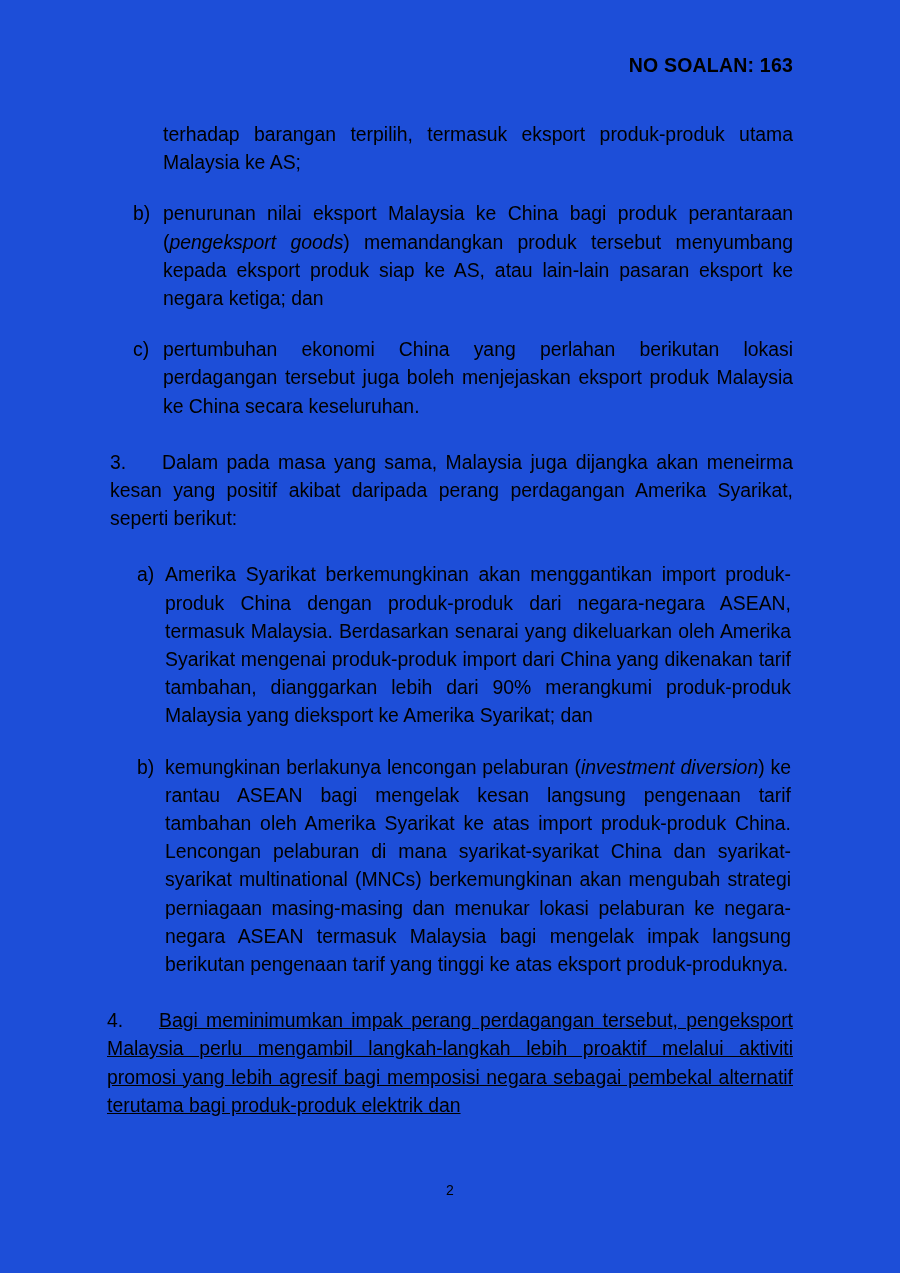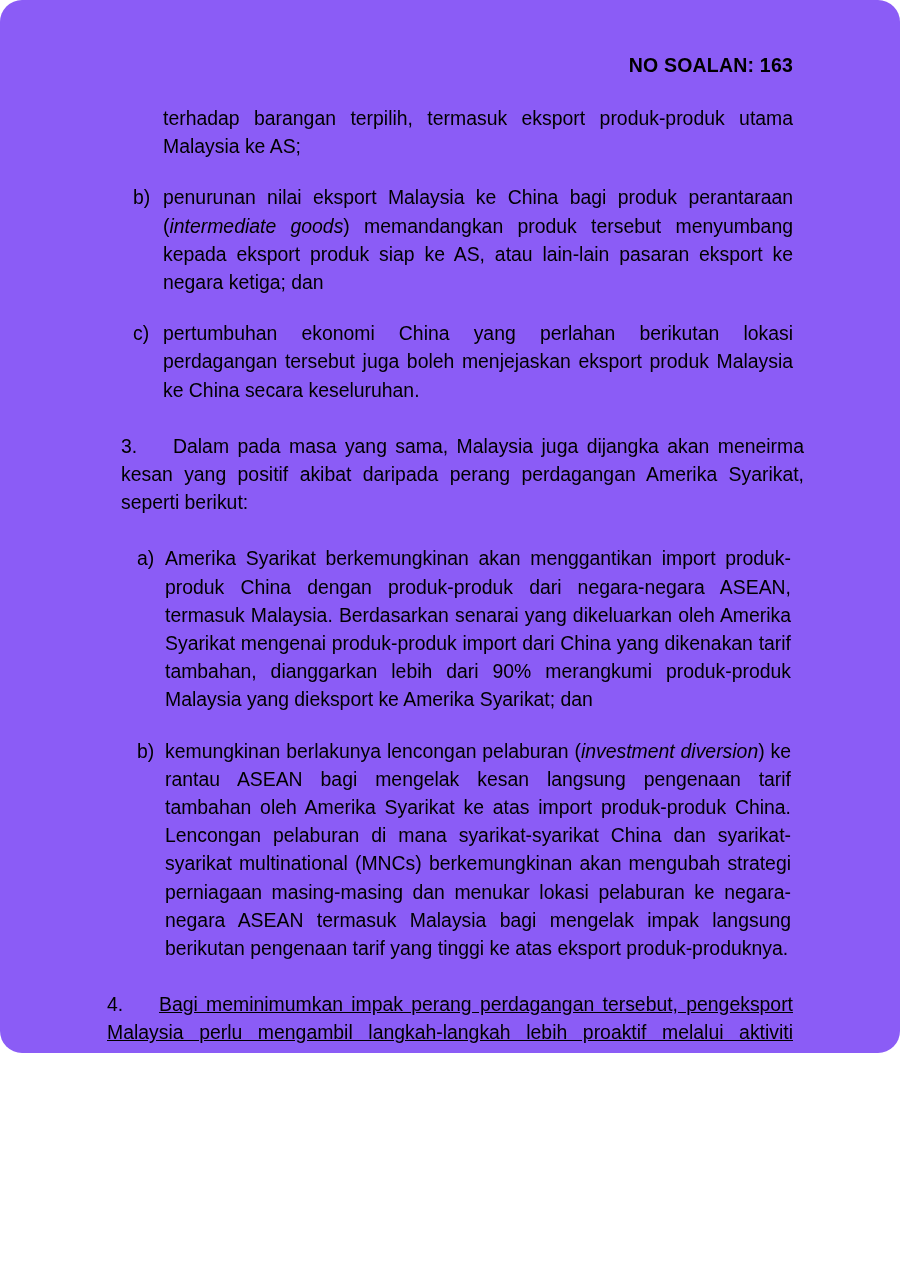--- a/index.html
+++ b/index.html
@@ -9,45 +9,44 @@
     background: #ffffff;
   }
   body {
     font-family: "Liberation Sans", sans-serif;
     color: #000000;
     -webkit-font-smoothing: antialiased;
   }
   .page {
     position: relative;
     width: 900px;
-    height: 1053px;
+    height: 1273px;
     margin: 0 auto;
-    background: #8b5cf6;
+    background: #1d4ed8;
     overflow: hidden;
     box-sizing: border-box;
-    border-radius: 22px;
   }
 
   
   .doc-header {
     position: absolute;
     top: 52px;
     left: 107px;
     width: 686px;
     text-align: right;
     font-size: 19.5px;
     font-weight: bold;
     letter-spacing: 0.2px;
     line-height: 26px;
   }
 
   
   .doc-body {
     position: absolute;
-    top: 104px;
+    top: 120px;
     left: 107px;
     width: 686px;
   }
 
   .para {
     font-size: 19.4px;
     line-height: 28.2px;
     text-align: justify;
     text-justify: inter-word;
     margin: 0;
@@ -69,21 +68,21 @@
     display: inline-block;
     width: 52px;
   }
   .num-para.no-indent {
     margin-left: 0;
     width: 686px;
     text-decoration: underline;
   }
   
   .num-para.inset {
-    margin-left: 14px;
+    margin-left: 3px;
     width: 683px;
   }
 
   
   .list-item {
     position: relative;
     display: block;
   }
   .list-item .marker {
     position: absolute;
@@ -148,21 +147,21 @@
   <div class="doc-header">NO SOALAN: 163</div>
 
   <div class="doc-body">
 
     <p class="para cont-item">terhadap barangan terpilih, termasuk eksport produk-produk utama Malaysia ke AS;</p>
 
     <div class="gap-md"></div>
 
     <div class="list-item list-lvl-2">
       <span class="marker">b)</span>
-      <span class="item-text para"><span>penurunan nilai eksport Malaysia ke China bagi produk perantaraan (</span><em class="term">intermediate goods</em><span>) memandangkan produk tersebut menyumbang kepada eksport produk siap ke AS, atau lain-lain pasaran eksport ke negara ketiga; dan</span></span>
+      <span class="item-text para"><span>penurunan nilai eksport Malaysia ke China bagi produk perantaraan (</span><em class="term">pengeksport goods</em><span>) memandangkan produk tersebut menyumbang kepada eksport produk siap ke AS, atau lain-lain pasaran eksport ke negara ketiga; dan</span></span>
     </div>
 
     <div class="gap-md"></div>
 
     <div class="list-item list-lvl-2">
       <span class="marker">c)</span>
       <span class="item-text para">pertumbuhan ekonomi China yang perlahan berikutan lokasi perdagangan tersebut juga boleh menjejaskan eksport produk Malaysia ke China secara keseluruhan.</span>
     </div>
 
     <div class="gap-lg"></div>

